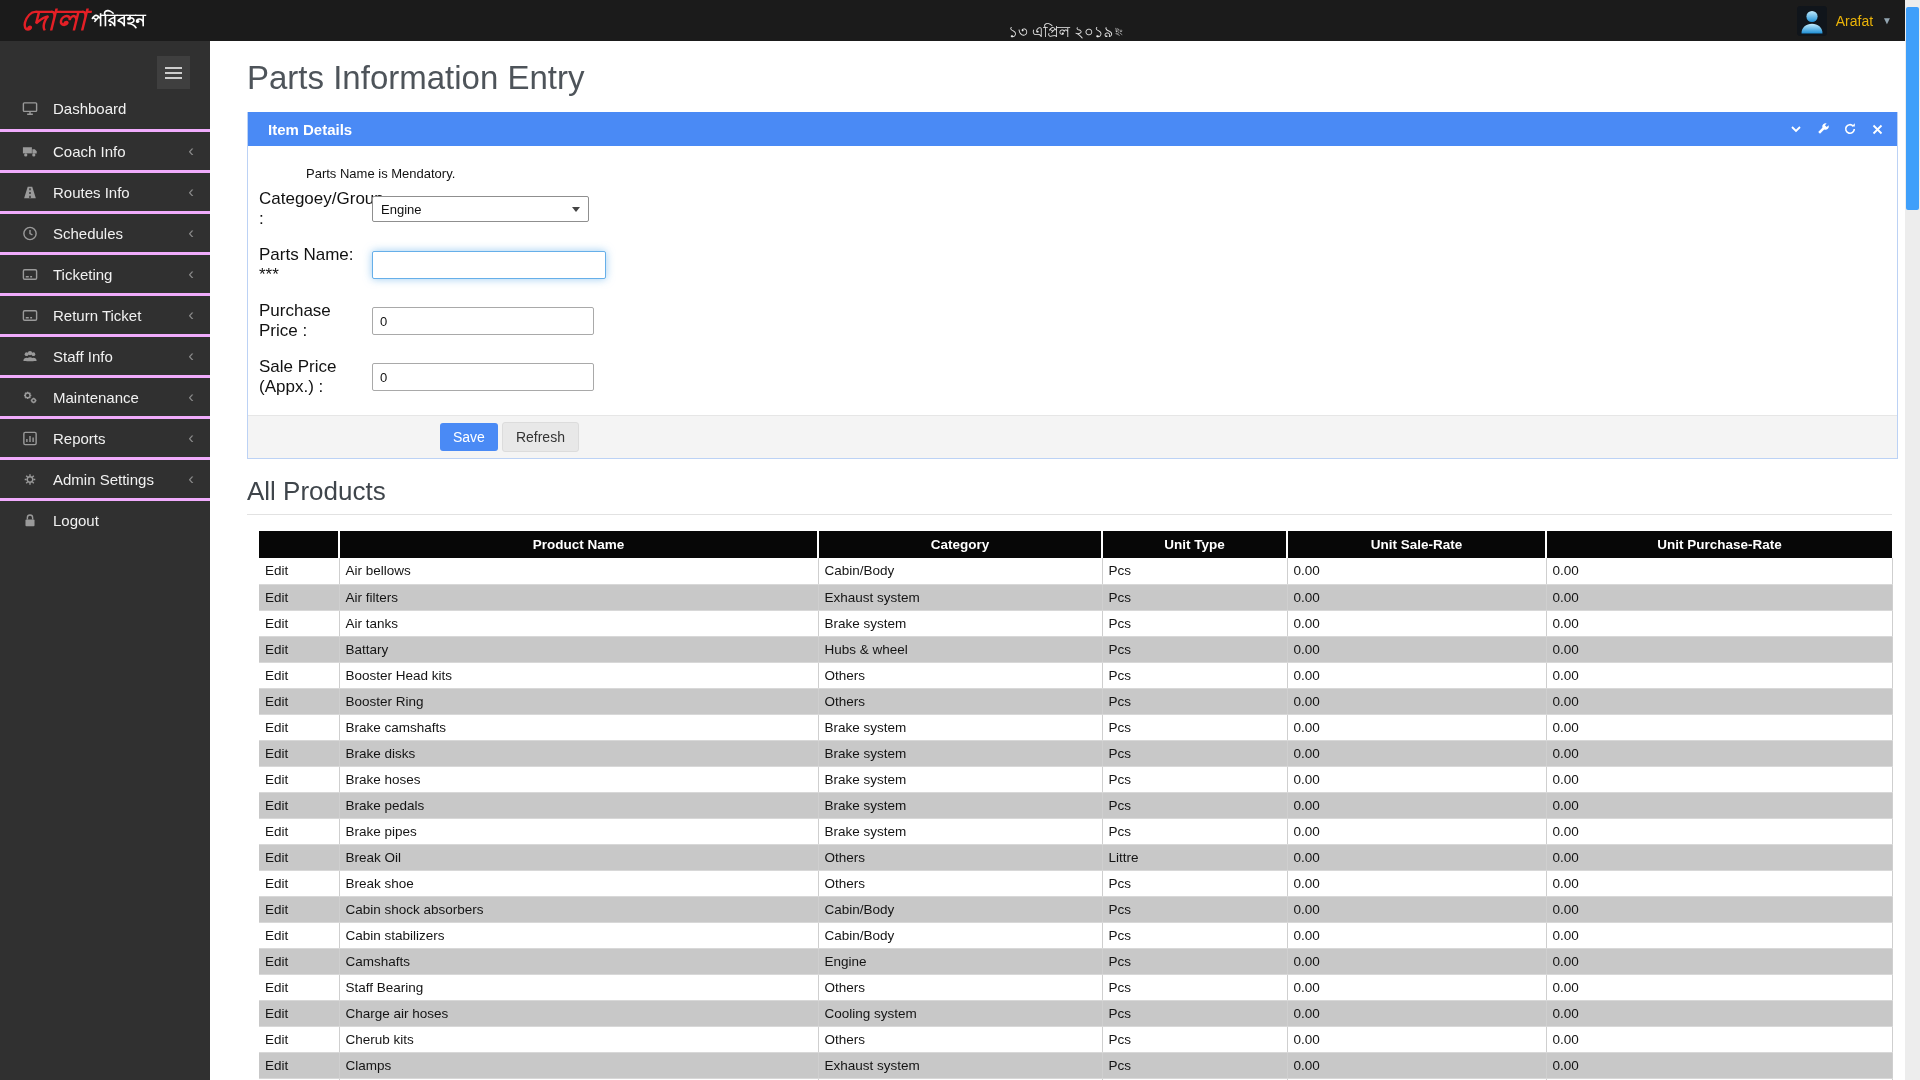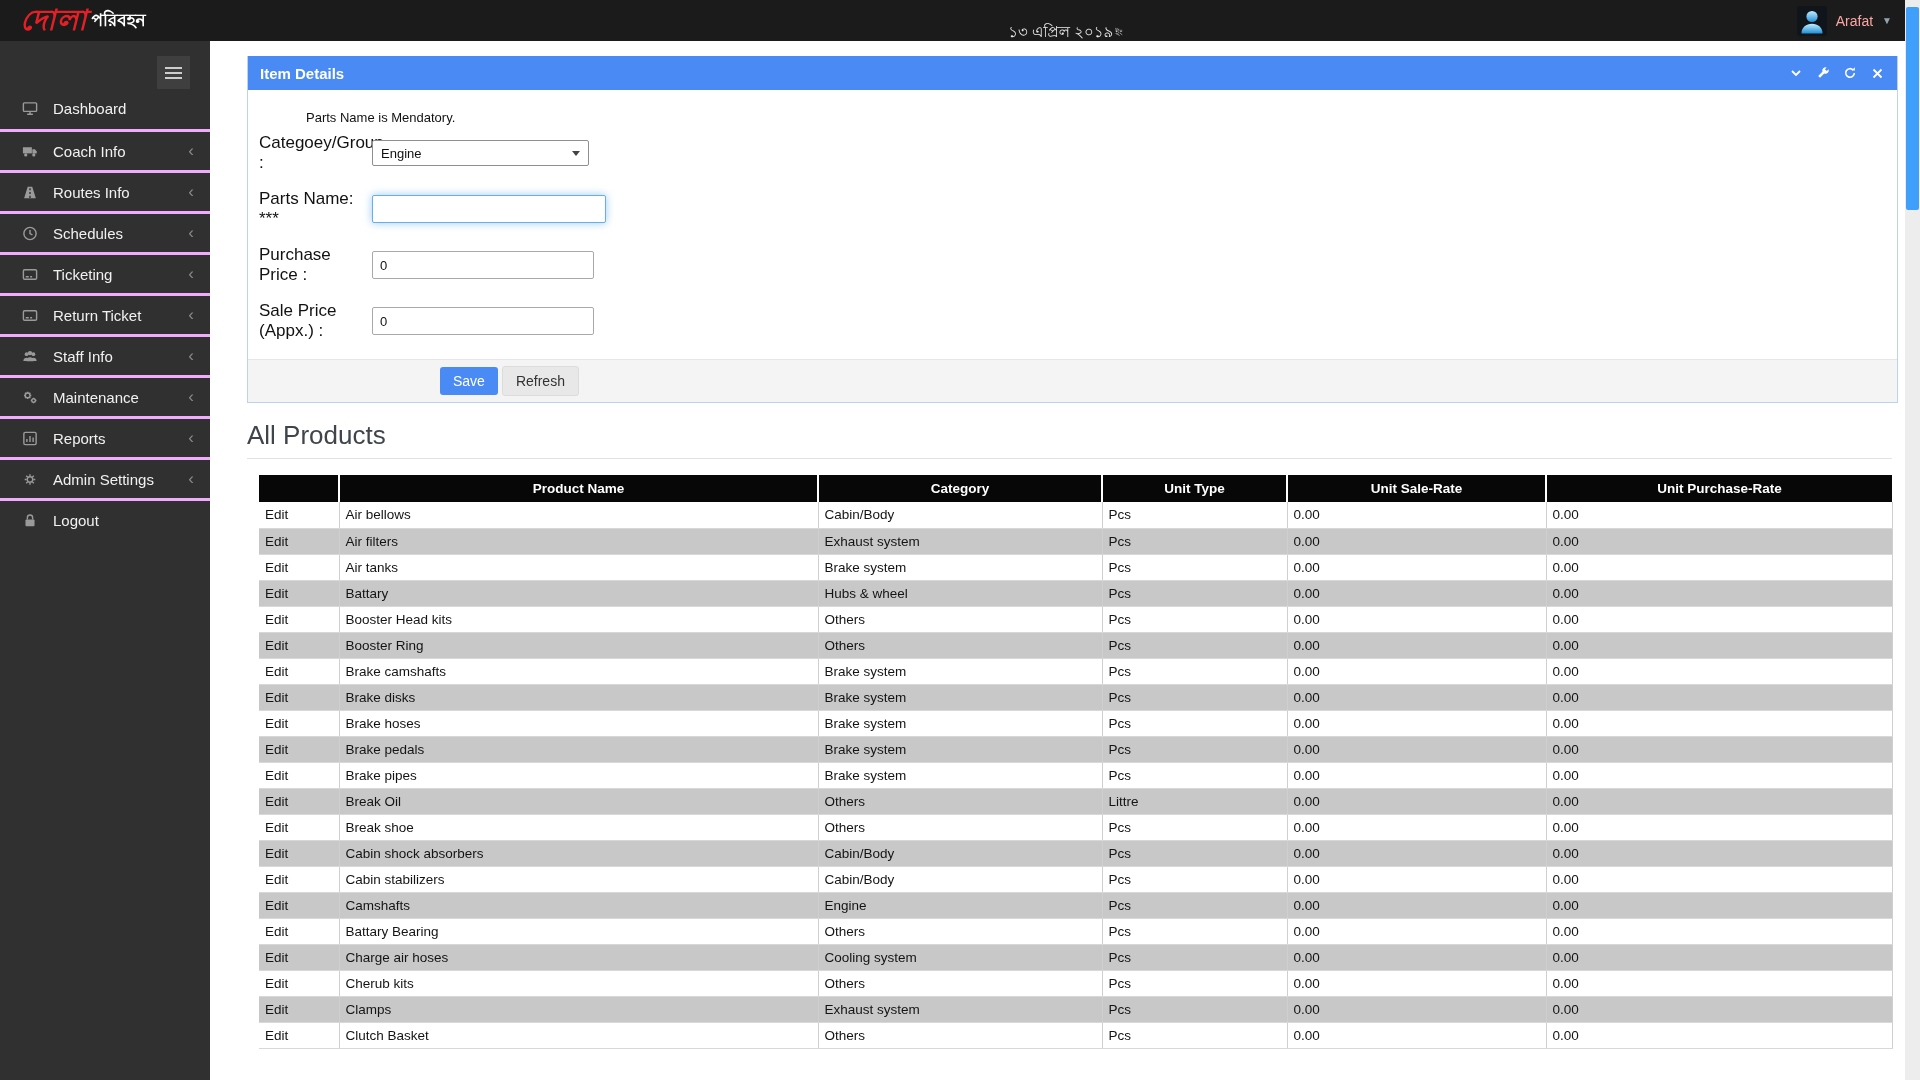--- a/index.html
+++ b/index.html
@@ -11,21 +11,21 @@
   .logo { position:absolute; left:20px; top:0; height:41px; display:flex; align-items:center; }
   .logo-main { font-family:"Liberation Serif", serif; font-style:italic; font-weight:bold;
                font-size:29px; color:#e41f26; letter-spacing:1px; line-height:1; }
   .logo-sub  { font-size:17px; color:#ffffff; font-weight:bold; margin-left:4px; line-height:1; }
   .topbar-date { position:absolute; left:226px; width:1679px; top:12px; height:41px;
                  display:flex; align-items:center; justify-content:center;
                  color:#e9e9e9; font-size:15px; }
   .topbar-date sup { font-size:8px; margin-left:2px; color:#cfcfcf; }
   .user-box { position:absolute; right:28px; top:0; height:41px; display:flex; align-items:center; gap:9px; cursor:pointer; }
   .avatar { width:30px; height:30px; border-radius:4px; background:#10151b; overflow:hidden; }
-  .user-name { color:#fca5a5; font-size:14px; }
+  .user-name { color:#eab308; font-size:14px; }
   .user-chev { color:#93a5b1; font-size:10px; }
 
   
   .sidebar { position:fixed; top:41px; left:0; width:210px; height:1039px; background:#303030; z-index:20; }
   .hamburger { position:absolute; top:15px; right:20px; width:33px; height:33px; background:#3f3f3f;
                display:flex; flex-direction:column; align-items:center; justify-content:center; gap:3px; cursor:pointer; }
   .hamburger span { display:block; width:17px; height:2px; background:#cdcdcd; }
   .nav { position:absolute; top:47px; left:0; right:0; }
   .nav-item { height:41px; display:flex; align-items:center; padding-left:20px; position:relative;
               border-top:3px solid #f0abfc; cursor:pointer; color:#f1f1f1; }
@@ -34,21 +34,21 @@
   .nav-label { font-size:15px; }
   .nav-chev { position:absolute; right:16px; top:50%; transform:translateY(-54%);
               color:#8a8a8a; font-size:17px; line-height:1; }
 
   
   .main { position:fixed; top:41px; left:226px; width:1679px; height:1039px; background:#fff; overflow:hidden; }
   .page-title { margin:18px 0 0 21px; font-size:33px; font-weight:300; color:#4e545a; }
 
   
   .panel { margin:15px 7px 0 21px; border:1px solid #bcd2f5; border-top:none; background:#fff; }
-  .panel-header { height:34px; background:#4a8af5; display:flex; align-items:center; padding:0 10px 0 12px; }
+  .panel-header { height:34px; background:#4a8af5; display:flex; align-items:center; padding:0 10px 0 20px; }
   .panel-title { color:#fff; font-size:15px; font-weight:bold; }
   .panel-tools { margin-left:auto; display:flex; align-items:center; gap:7px; }
   .ptool { width:20px; height:20px; display:flex; align-items:center; justify-content:center; cursor:pointer; }
 
   .panel-body { padding:20px 0 18px 11px; }
   .form-hint { margin-left:47px; font-size:13px; color:#111; margin-bottom:8px; }
   .form-row { display:flex; align-items:center; margin-bottom:16px; }
   .form-label { width:113px; font-size:17px; color:#111; }
   .fake-select { width:217px; height:26px; border:1px solid #8f8f8f; border-radius:2px; background:#fff;
                  display:flex; align-items:center; padding:0 8px; font-size:13px; color:#111; cursor:pointer; position:relative; }
@@ -238,20 +238,21 @@
             <rect x="4.2" y="8" width="9.6" height="7" rx="1" fill="#9a9a9a" stroke="none"></rect>
             <path d="M6.2 8V6a2.8 2.8 0 0 1 5.6 0v2" stroke="#9a9a9a" stroke-width="1.5" fill="none"></path>
           </svg>
         </span>
         <span class="nav-label">Logout</span>
       </div>
     </div>
 </div>
 
 <div class="main">
+  <h1 class="page-title">Parts Information Entry</h1>
 
   <div class="panel">
     <div class="panel-header">
       <span class="panel-title">Item Details</span>
       <span class="panel-tools">
         <span class="ptool">
           <svg width="14" height="14" viewBox="0 0 14 14">
               <path d="M3 5l4 4 4-4" stroke="#fff" stroke-width="1.8" fill="none"></path>
             </svg>
         </span>
@@ -454,21 +455,21 @@
         <tr class="alt">
           <td><span class="edit-link">Edit</span></td>
           <td>Camshafts</td>
           <td>Engine</td>
           <td>Pcs</td>
           <td>0.00</td>
           <td>0.00</td>
         </tr>
         <tr>
           <td><span class="edit-link">Edit</span></td>
-          <td>Battary Bearing</td>
+          <td>Staff Bearing</td>
           <td>Others</td>
           <td>Pcs</td>
           <td>0.00</td>
           <td>0.00</td>
         </tr>
         <tr class="alt">
           <td><span class="edit-link">Edit</span></td>
           <td>Charge air hoses</td>
           <td>Cooling system</td>
           <td>Pcs</td>

